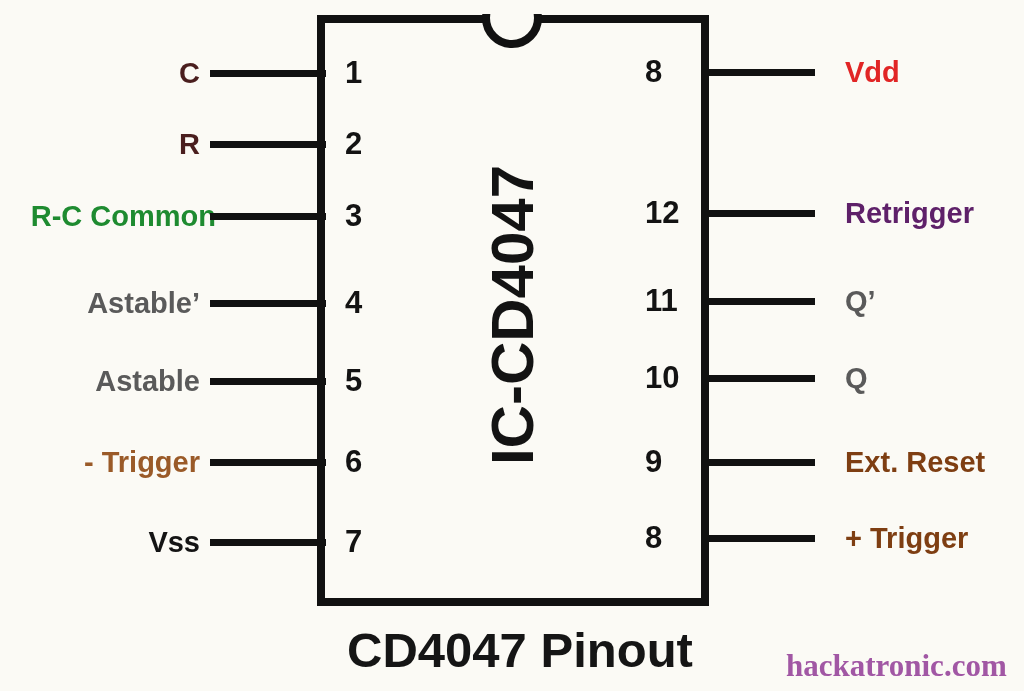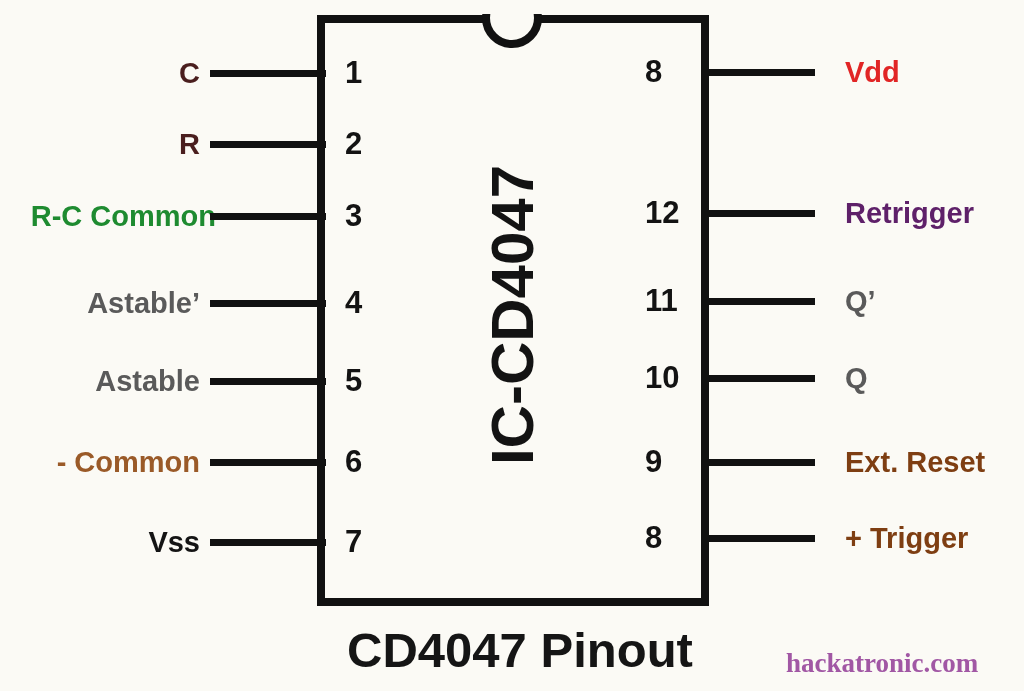--- a/index.html
+++ b/index.html
@@ -48,21 +48,21 @@
     font-size:60px; font-weight:bold; color:#131313; letter-spacing:0px;
     z-index:1; white-space:nowrap;
   }
   
   .caption {
     position:absolute; left:0; top:622px; width:1024px; text-align:center;
     font-size:49px; font-weight:bold; color:#151515; letter-spacing:0px;margin-left:8px;
   }
   .watermark {
     position:absolute; left:786px; top:648px;
-    font-family:"Liberation Serif", serif; font-size:27px; font-weight:bold;
+    font-family:"Liberation Serif", serif; font-size:31px; font-weight:bold;
     white-space:nowrap;
   }
 </style>
 </head>
 <body>
 
 <div class="page">
 
   <div class="ic-body"></div>
   <div class="notch"></div>
@@ -89,21 +89,21 @@
     <span class="lbl" style="color: rgb(90, 90, 90);">Astable’</span>
     <span class="line"></span>
     <span class="num">4</span>
   </div>
   <div class="pin left" style="top:363px">
     <span class="lbl" style="color: rgb(90, 90, 90);">Astable</span>
     <span class="line"></span>
     <span class="num">5</span>
   </div>
   <div class="pin left" style="top:444px">
-    <span class="lbl" style="color: rgb(154, 90, 40);">- Common</span>
+    <span class="lbl" style="color: rgb(154, 90, 40);">- Trigger</span>
     <span class="line"></span>
     <span class="num">6</span>
   </div>
   <div class="pin left" style="top:524px">
     <span class="lbl" style="color: rgb(20, 20, 20);">Vss</span>
     <span class="line"></span>
     <span class="num">7</span>
   </div>
 
   <div class="pin right" style="top:54px">

